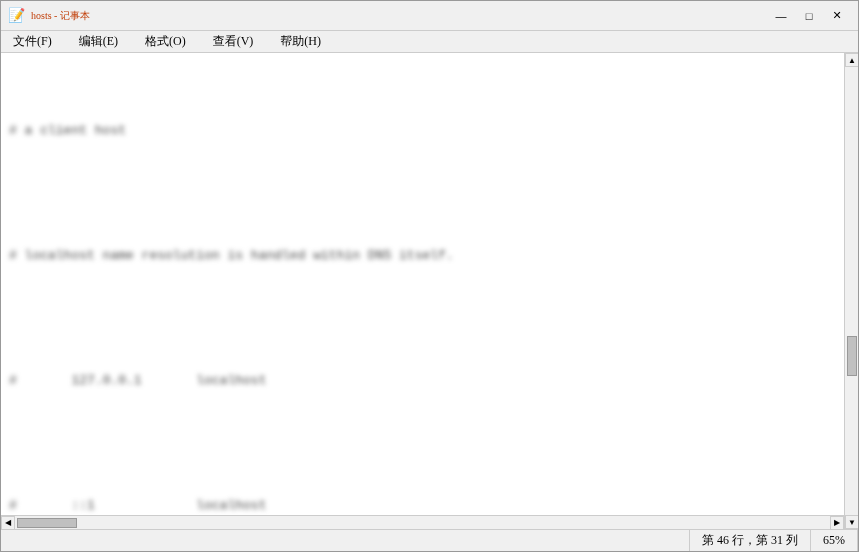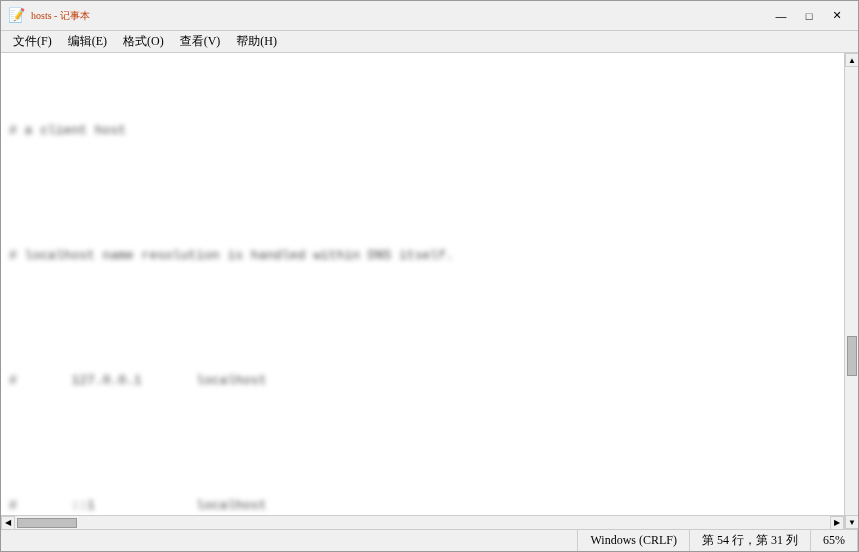--- a/index.html
+++ b/index.html
@@ -72,20 +72,21 @@
     }
 
     .menu-bar {
       height: 22px;
       background: #f0f0f0;
       display: flex;
       align-items: center;
       padding: 0 4px;
       border-bottom: 1px solid #ccc;
       flex-shrink: 0;
+      gap: 11px;
     }
 
     .menu-item {
       padding: 2px 8px;
       font-size: 12px;
       color: #000;
       cursor: pointer;
       height: 100%;
       display: flex;
       align-items: center;
@@ -266,18 +267,17 @@
       <div class="scrollbar-arrow">▲</div>
       <div style="flex:1; position:relative; height: calc(100% - 28px);">
         <div class="scrollbar-thumb"></div>
       </div>
       <div class="scrollbar-arrow" style="position:absolute; bottom:0;">▼</div>
     </div>
   </div>
 
   <div class="status-bar">
     <div class="status-section"></div>
-    <div class="status-section">Windows (CRLF)</div>
-    <div class="status-section">第 54 行，第 31 列</div>
+    <div class="status-section">第 46 行，第 31 列</div>
     <div class="status-section">65%</div>
   </div>
 
 </div>
 
 </body></html>

